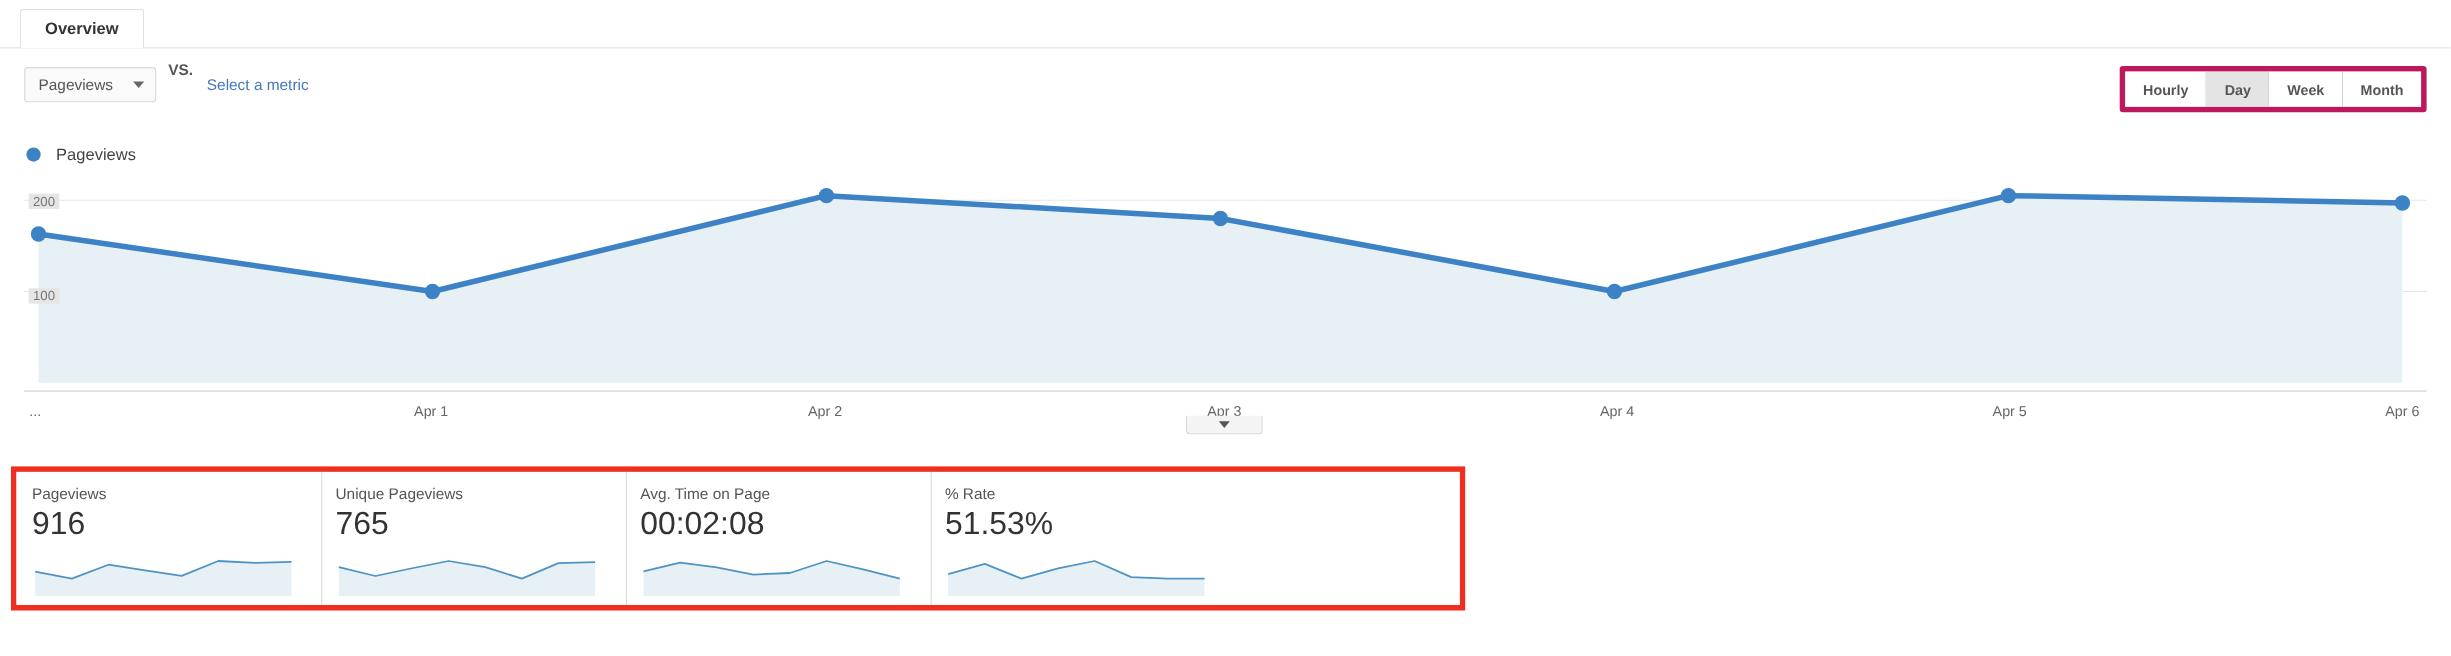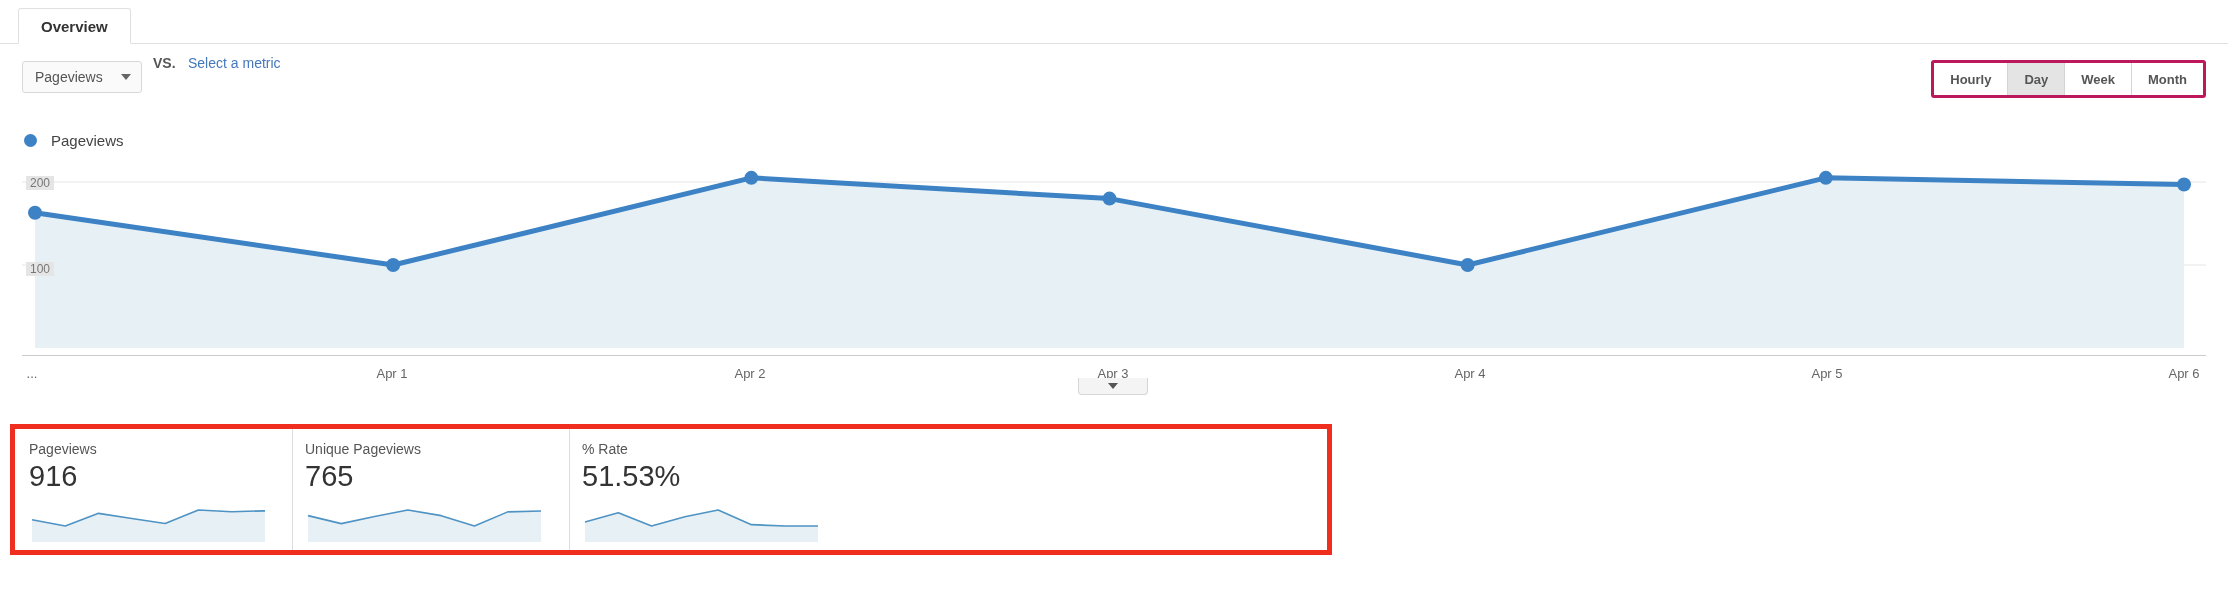--- a/index.html
+++ b/index.html
@@ -75,33 +75,33 @@
   }
   .vs-label {
     position: absolute;
     left: 153px; top: 11px;
     font-size: 14px;
     font-weight: bold;
     color: #555555;
   }
   .metric-link {
     position: absolute;
-    left: 188px; top: 11px;
+    left: 188px; top: 25px;
     font-size: 14px;
     color: #4477bb;
     text-decoration: none;
     cursor: pointer;
   }
 
   
   .granularity {
     position: absolute;
     right: 22px; top: 16px;
     display: flex;
-    border: 3px solid #be185d;
+    border: 5px solid #be185d;
     border-radius: 3px;
     overflow: hidden;
     background: #ffffff;
     justify-content: space-between;
   }
   .gran-btn {
     height: 32px;
     padding: 0 16px;
     display: flex;
     align-items: center;
@@ -307,20 +307,28 @@
   </div>
   <div class="metric-card">
     <div class="card-title">Unique Pageviews</div>
     <div class="card-value">765</div>
     <svg class="spark" width="235" height="36">
         <path d="M1 9.647058823529411 L34.285714285714285 17.647058823529413 L67.57142857142857 10.588235294117647 L100.85714285714285 4 L134.14285714285714 9.647058823529411 L167.42857142857144 20 L200.7142857142857 5.882352941176471 L234 4.9411764705882355 L234 36 L1 36 Z" fill="#e7f0f4"></path>
         <path d="M1 9.647058823529411 L34.285714285714285 17.647058823529413 L67.57142857142857 10.588235294117647 L100.85714285714285 4 L134.14285714285714 9.647058823529411 L167.42857142857144 20 L200.7142857142857 5.882352941176471 L234 4.9411764705882355 " fill="none" stroke="#4e93c4" stroke-width="1.6" stroke-linejoin="round"></path>
       </svg>
   </div>
   <div class="metric-card">
+    <div class="card-title">Avg. Time on Page</div>
+    <div class="card-value">00:02:08</div>
+    <svg class="spark" width="235" height="36">
+        <path d="M1 13.454545454545453 L34.285714285714285 5.454545454545455 L67.57142857142857 9.818181818181818 L100.85714285714285 16.363636363636363 L134.14285714285714 14.90909090909091 L167.42857142857144 4 L200.7142857142857 11.636363636363637 L234 20 L234 36 L1 36 Z" fill="#e7f0f4"></path>
+        <path d="M1 13.454545454545453 L34.285714285714285 5.454545454545455 L67.57142857142857 9.818181818181818 L100.85714285714285 16.363636363636363 L134.14285714285714 14.90909090909091 L167.42857142857144 4 L200.7142857142857 11.636363636363637 L234 20 " fill="none" stroke="#4e93c4" stroke-width="1.6" stroke-linejoin="round"></path>
+      </svg>
+  </div>
+  <div class="metric-card">
     <div class="card-title">% Rate</div>
     <div class="card-value">51.53%</div>
     <svg class="spark" width="235" height="36">
         <path d="M1 16 L34.285714285714285 6.666666666666666 L67.57142857142857 20 L100.85714285714285 10.666666666666666 L134.14285714285714 4 L167.42857142857144 18.666666666666664 L200.7142857142857 20 L234 20 L234 36 L1 36 Z" fill="#e7f0f4"></path>
         <path d="M1 16 L34.285714285714285 6.666666666666666 L67.57142857142857 20 L100.85714285714285 10.666666666666666 L134.14285714285714 4 L167.42857142857144 18.666666666666664 L200.7142857142857 20 L234 20 " fill="none" stroke="#4e93c4" stroke-width="1.6" stroke-linejoin="round"></path>
       </svg>
   </div>
 </div>
 
 </body></html>

